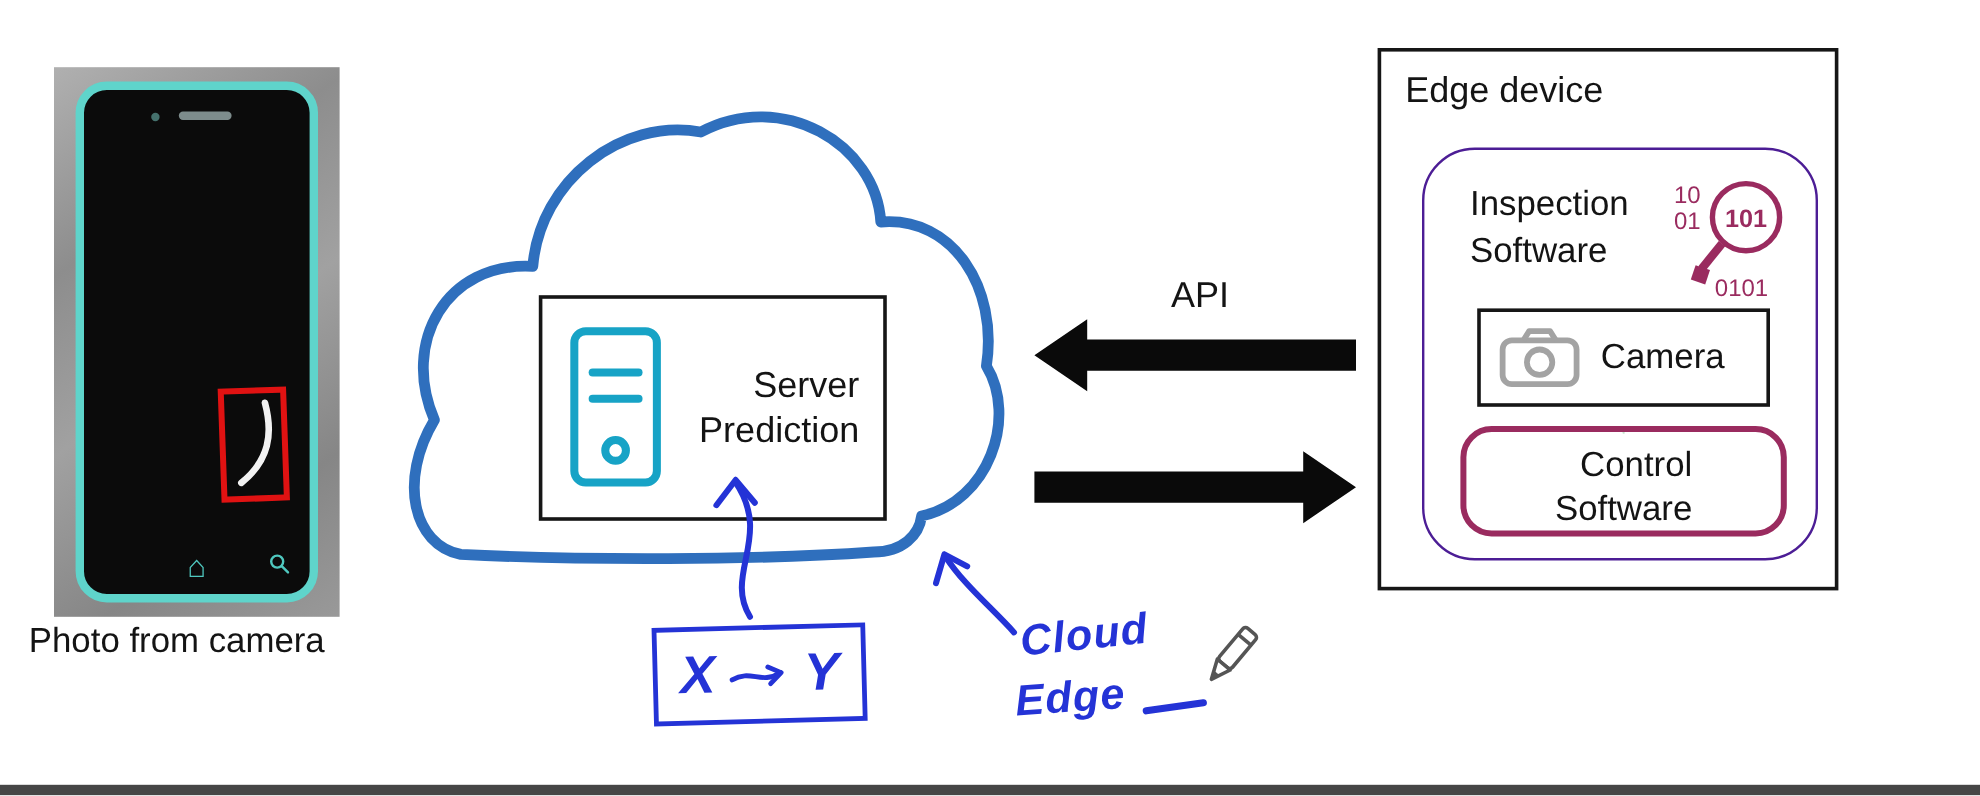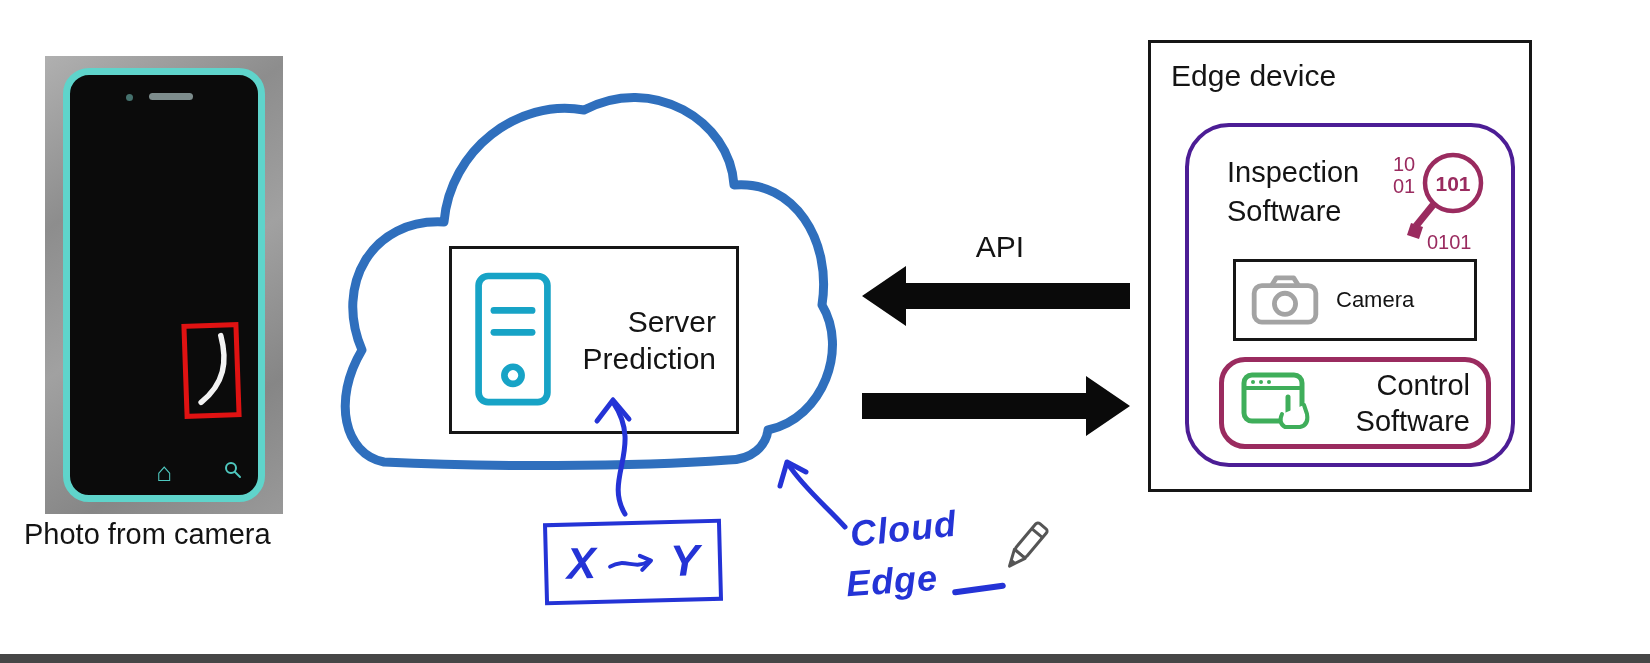--- a/index.html
+++ b/index.html
@@ -37,34 +37,34 @@
   .arrow-svg{position:absolute;}
   .arrow-label{position:absolute;text-align:center;font-size:30px;}
   
   .edge-box{
     position:absolute;left:1148px;top:40px;width:384px;height:452px;
     border:3px solid #161616;background:#ffffff;box-sizing:border-box;
   }
   .edge-title{position:absolute;left:20px;top:16px;font-size:30px;}
   .inspection-box{
     position:absolute;left:34px;top:80px;width:330px;height:344px;
-    border:4px solid #4c1d95;border-radius:44px;box-sizing:border-box;
+    border:2px solid #4c1d95;border-radius:44px;box-sizing:border-box;
   }
   .insp-text{position:absolute;left:38px;top:26px;font-size:29px;line-height:1.35;}
   .binary-icon{position:absolute;right:16px;top:16px;}
   .camera-box{
     position:absolute;left:44px;top:132px;width:244px;height:82px;
     border:3px solid #161616;box-sizing:border-box;
     display:flex;align-items:center;gap:16px;padding-left:14px;
   }
-  .camera-label{font-size:22px;}
+  .camera-label{font-size:29px;}
   .control-box{
     position:absolute;left:30px;top:230px;width:272px;height:92px;
     border:5px solid #9a2b5f;border-radius:26px;box-sizing:border-box;
-    display:flex;align-items:center;gap:8px;padding:0 16px;
+    display:flex;align-items:center;gap:8px;padding:0 16px;flex-direction:column;
   }
   .ctrl-text{flex:1;text-align:right;font-size:29px;line-height:1.25;}
   
   .overlay{position:absolute;left:0;top:0;pointer-events:none;}
   .xy-box{
     position:absolute;left:544px;top:521px;width:178px;height:82px;
     border:4px solid #2433d6;box-sizing:border-box;transform:rotate(-1.5deg);
     display:flex;align-items:center;justify-content:center;gap:10px;color:#2433d6;
   }
   .xy-letter{font-size:44px;font-style:italic;font-weight:600;}

